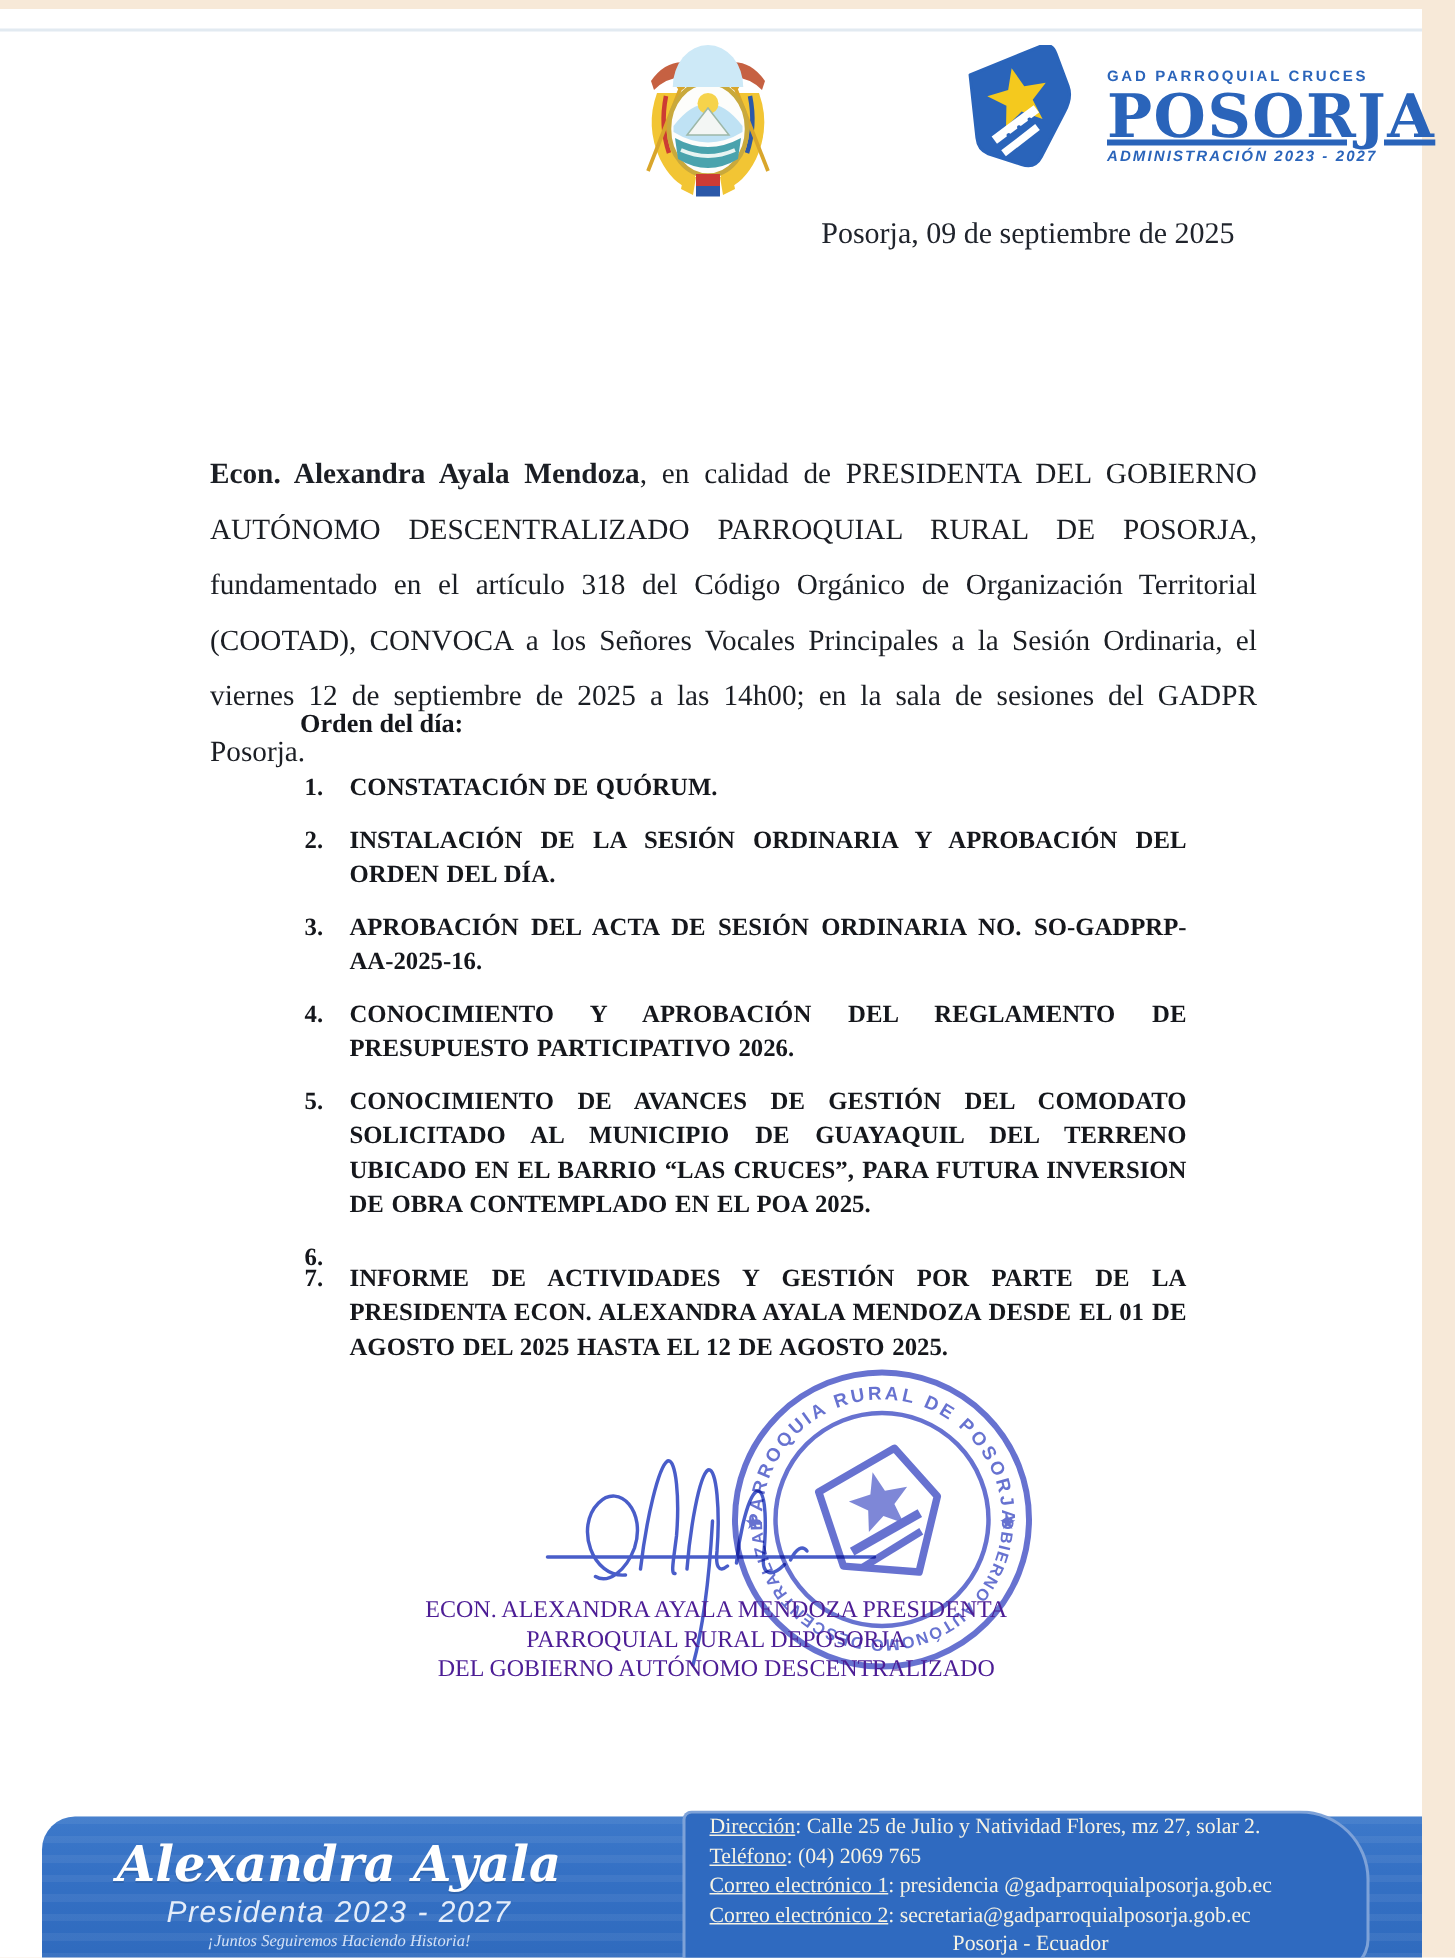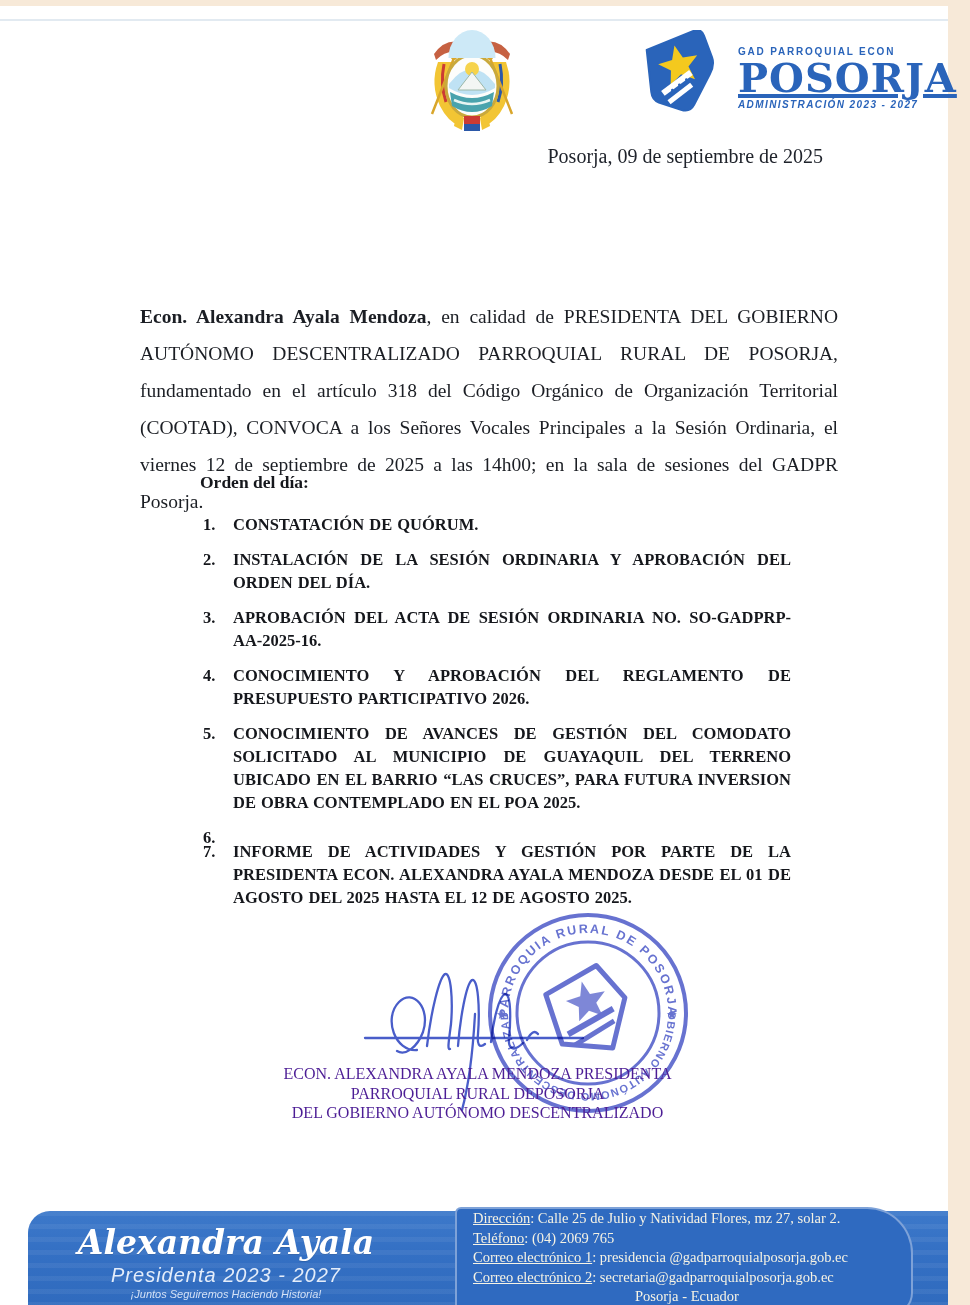--- a/index.html
+++ b/index.html
@@ -45,21 +45,21 @@
   
   .footer{position:absolute;left:28px;top:1205px;width:920px;height:100px;
         background:linear-gradient(180deg,#3d79ca 0%,#3470c4 40%,#2f6abd 100%);
         border-top-left-radius:22px;}
   .footer::after{content:"";position:absolute;inset:0;border-top-left-radius:22px;
         background:repeating-linear-gradient(180deg,rgba(255,255,255,.06) 0 5px,rgba(0,0,0,0) 5px 13px);}
   .f-left{position:absolute;left:48px;top:12px;width:300px;text-align:center;color:#fff;z-index:2;}
   .f-name{font-family:"DejaVu Serif",serif;font-style:italic;font-weight:bold;font-size:33px;line-height:40px;
         text-shadow:0 1px 0 rgba(0,0,0,.12);}
   .f-role{font-family:"Liberation Sans",sans-serif;font-style:italic;font-size:20px;letter-spacing:1px;color:#e4edfa;line-height:24px;}
-  .f-slogan{font-family:Liberation Sans, sans-serif;font-style:italic;font-size:11px;color:#d3e1f6;line-height:14px;}
+  .f-slogan{font-family:Liberation Serif, serif;font-style:italic;font-size:11px;color:#d3e1f6;line-height:14px;}
   .f-box{position:absolute;left:427px;top:-4px;width:458px;height:108px;box-sizing:border-box;
         background:#2f6ac0;border:2px solid rgba(255,255,255,.38);
         border-radius:6px 46px 22px 6px;padding:0 10px 0 16px;z-index:2;
         color:#f6f3e4;font-weight:normal;font-size:14.5px;line-height:19.5px;white-space:nowrap;}
   .f-lbl{text-decoration:underline;}
   .f-loc{text-align:center;white-space:normal;}
 </style>
 </head>
 <body>
 
@@ -102,21 +102,21 @@
         <path d="M14,12 L64,4 Q72,3 73,11 L76,34 Q77,42 70,50 L48,76 Q42,83 34,78 L14,66 Q8,62 9,54 Z" fill="#2a64ba" stroke="#2a64ba" stroke-width="2" stroke-linejoin="round"></path>
         <polygon fill="#f4c91e" points="42,14 47.5,27.5 62,28.5 51,37.5 54.5,51.5 42,43.5 29.5,51.5 33,37.5 22,28.5 36.5,27.5"></polygon>
         <path d="M20,58 L52,44" stroke="#ffffff" stroke-width="6"></path>
         <path d="M24,68 L50,56" stroke="#ffffff" stroke-width="5"></path>
         <circle cx="30" cy="57" r="1.4" fill="#2a64ba"></circle>
           <circle cx="38" cy="53.5" r="1.4" fill="#2a64ba"></circle>
           <circle cx="46" cy="50" r="1.4" fill="#2a64ba"></circle>
       </g>
     </svg>
     <div class="logo-text">
-      <div class="logo-top">GAD PARROQUIAL ECON</div>
+      <div class="logo-top">GAD PARROQUIAL CRUCES</div>
       <div class="logo-name">POSORJA</div>
       <div class="logo-bottom">ADMINISTRACIÓN 2023 - 2027</div>
     </div>
   </div>
 
   <div class="date">Posorja, 09 de septiembre de 2025</div>
 
 
   <p class="body-par"><b>Econ. Alexandra Ayala Mendoza</b><span>, en calidad de PRESIDENTA DEL GOBIERNO AUTÓNOMO DESCENTRALIZADO PARROQUIAL RURAL DE POSORJA, fundamentado en el artículo 318 del Código Orgánico de Organización Territorial (COOTAD), CONVOCA a los Señores Vocales Principales a la Sesión Ordinaria, el viernes 12 de septiembre de 2025 a las 14h00; en la sala de sesiones del GADPR Posorja.</span></p>
 

